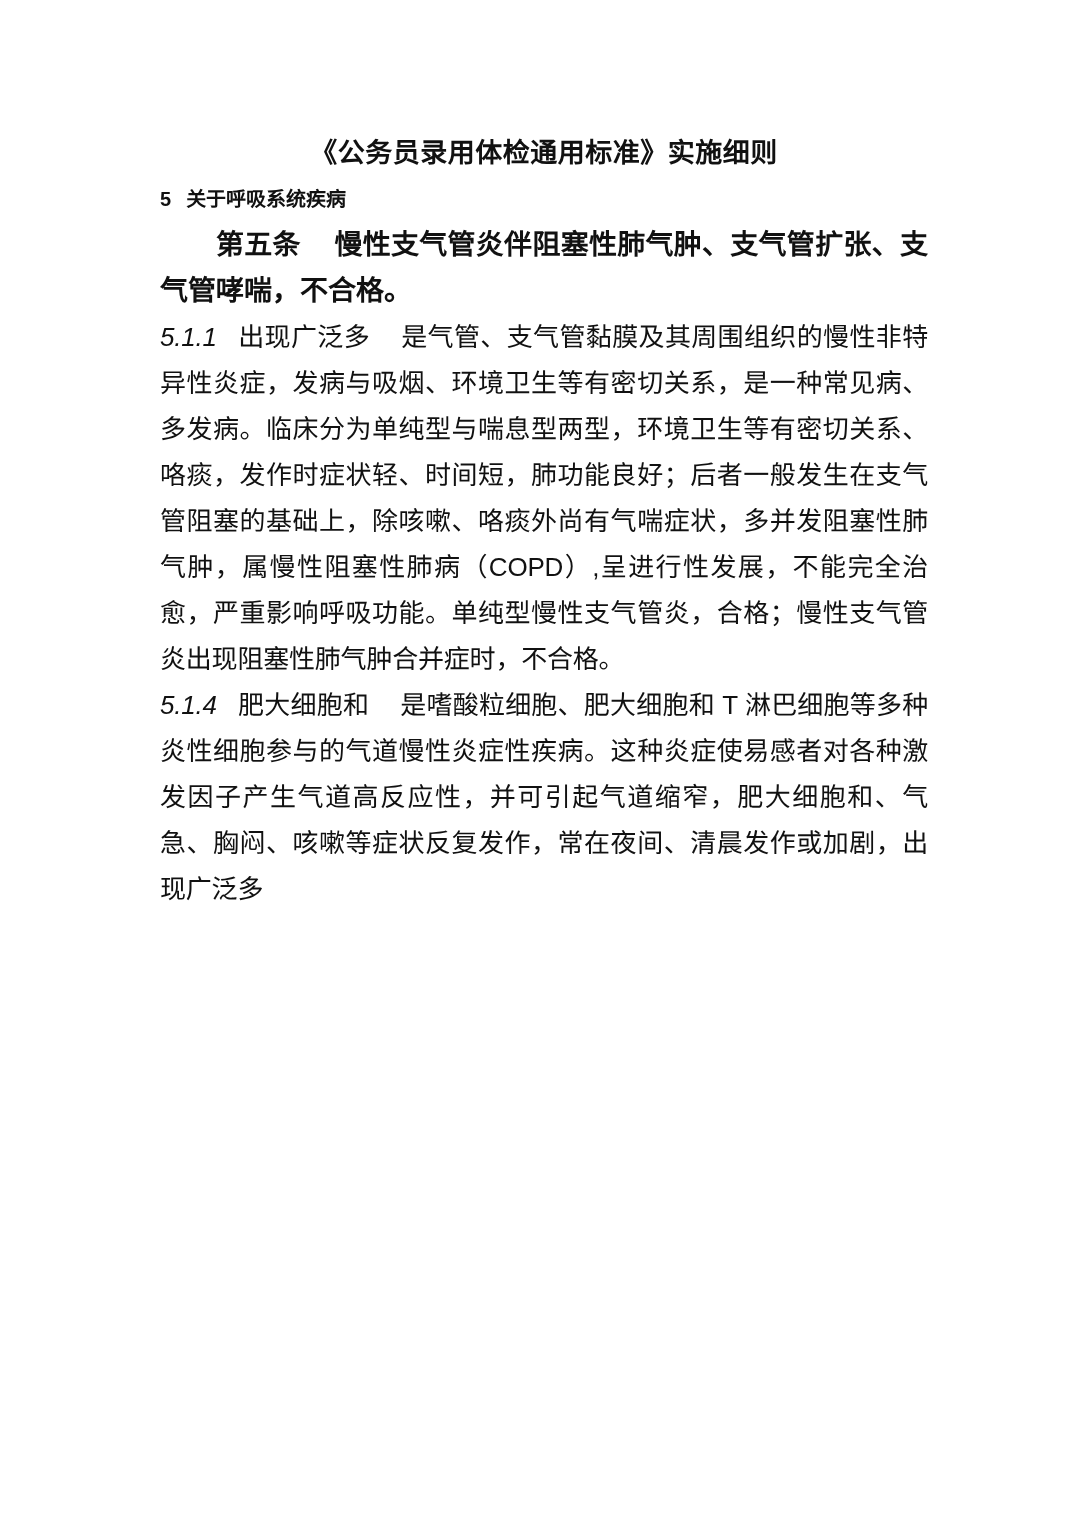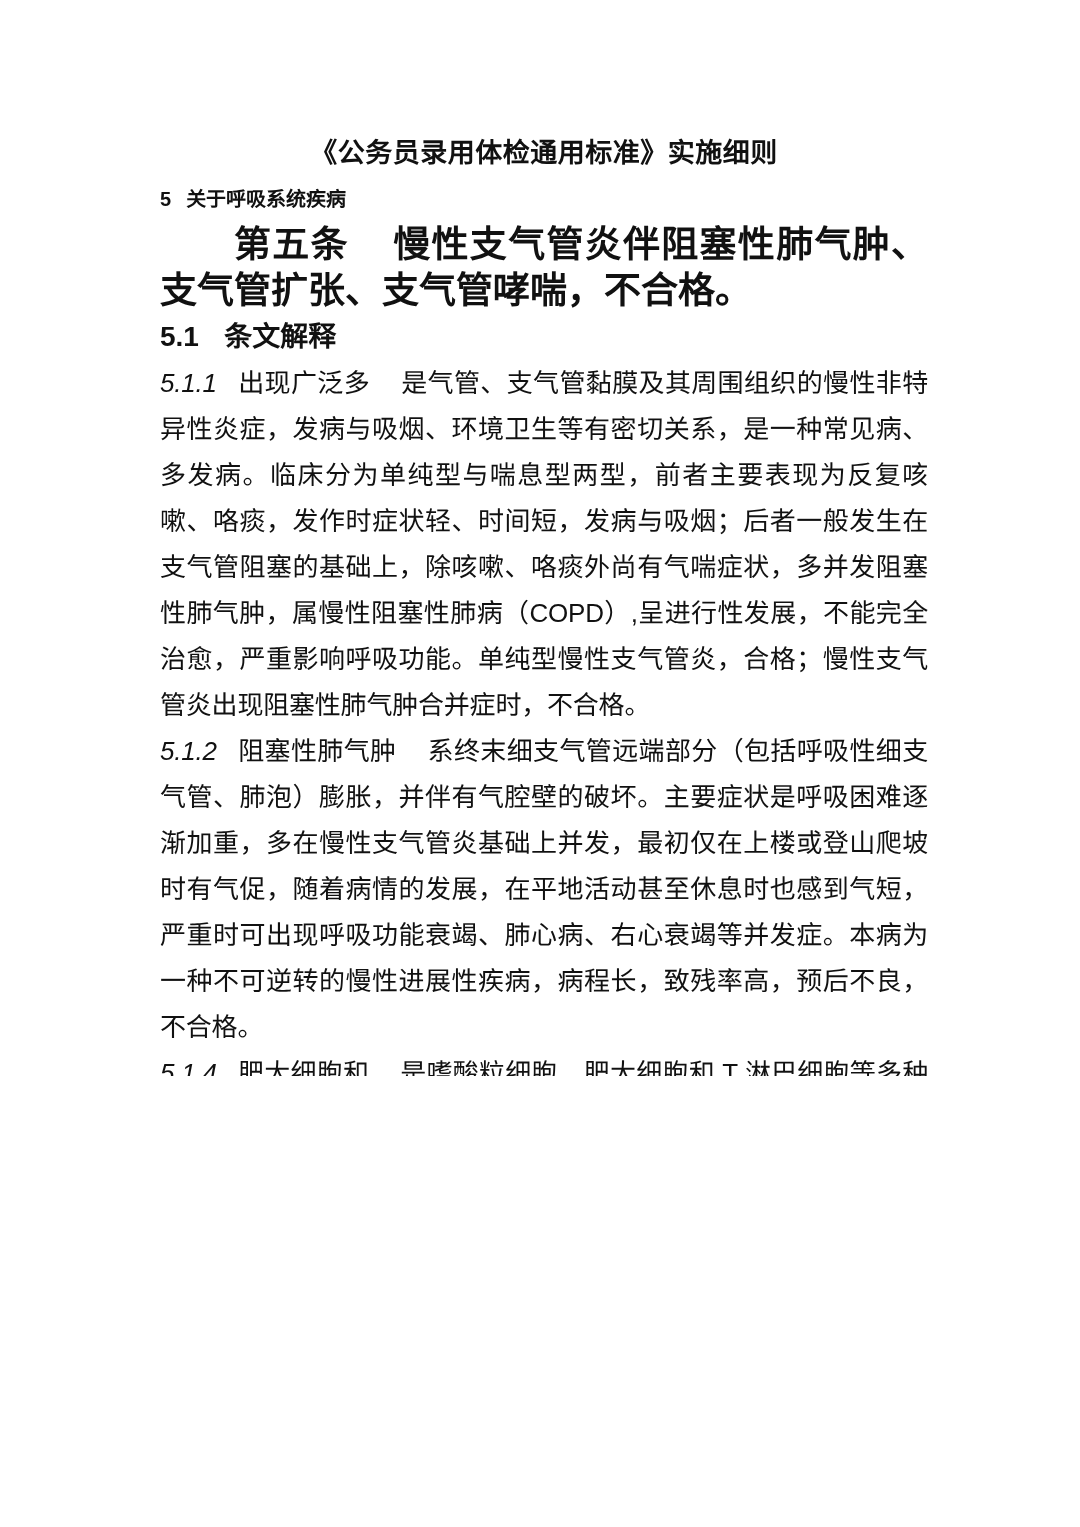--- a/index.html
+++ b/index.html
@@ -25,21 +25,21 @@
   }
   .sec-heading {
     margin: 0;
     font-size: 20px;
     font-weight: bold;
     line-height: 46px;
   }
   .sec-num { margin-right: 0.75em; }
   .article {
     margin: 0;
-    font-size: 37px;
+    font-size: 28px;
     font-weight: bold;
     line-height: 46px;
     text-indent: 2em;
     text-align: justify;
   }
   .art-label { margin-right: 1.2em; }
   .subsec-heading {
     margin: 0;
     font-size: 28px;
     font-weight: bold;
@@ -65,30 +65,24 @@
   <h1 class="doc-title">《公务员录用体检通用标准》实施细则</h1>
 
   <h2 class="sec-heading">
     <span class="sec-num">5</span><span>关于呼吸系统疾病</span>
   </h2>
 
   <p class="article">
     <span class="art-label">第五条</span><span>慢性支气管炎伴阻塞性肺气肿、支气管扩张、支气管哮喘，不合格。</span>
   </p>
 
-  <h3 class="subsec-heading">
-    <span class="sub-num">5.1</span><span>条文解释</span>
-  </h3>
 
   <p class="clause">
-    <span class="c-num">5.1.1</span><span class="c-term">出现广泛多</span><span>是气管、支气管黏膜及其周围组织的慢性非特异性炎症，发病与吸烟、环境卫生等有密切关系，是一种常见病、多发病。临床分为单纯型与喘息型两型，前者主要表现为反复咳嗽、咯痰，发作时症状轻、时间短，发病与吸烟；后者一般发生在支气管阻塞的基础上，除咳嗽、咯痰外尚有气喘症状，多并发阻塞性肺气肿，属慢性阻塞性肺病（COPD）,呈进行性发展，不能完全治愈，严重影响呼吸功能。单纯型慢性支气管炎，合格；慢性支气管炎出现阻塞性肺气肿合并症时，不合格。</span>
-  </p>
-
-  <p class="clause">
-    <span class="c-num">5.1.2</span><span class="c-term">阻塞性肺气肿</span><span>系终末细支气管远端部分（包括呼吸性细支气管、肺泡）膨胀，并伴有气腔壁的破坏。主要症状是呼吸困难逐渐加重，多在慢性支气管炎基础上并发，最初仅在上楼或登山爬坡时有气促，随着病情的发展，在平地活动甚至休息时也感到气短，严重时可出现呼吸功能衰竭、肺心病、右心衰竭等并发症。本病为一种不可逆转的慢性进展性疾病，病程长，致残率高，预后不良，不合格。</span>
+    <span class="c-num">5.1.1</span><span class="c-term">出现广泛多</span><span>是气管、支气管黏膜及其周围组织的慢性非特异性炎症，发病与吸烟、环境卫生等有密切关系，是一种常见病、多发病。临床分为单纯型与喘息型两型，环境卫生等有密切关系、咯痰，发作时症状轻、时间短，肺功能良好；后者一般发生在支气管阻塞的基础上，除咳嗽、咯痰外尚有气喘症状，多并发阻塞性肺气肿，属慢性阻塞性肺病（COPD）,呈进行性发展，不能完全治愈，严重影响呼吸功能。单纯型慢性支气管炎，合格；慢性支气管炎出现阻塞性肺气肿合并症时，不合格。</span>
   </p>
 
 
+
   <p class="clause">
-    <span class="c-num">5.1.4</span><span class="c-term">肥大细胞和</span><span>是嗜酸粒细胞、肥大细胞和 T 淋巴细胞等多种炎性细胞参与的气道慢性炎症性疾病。这种炎症使易感者对各种激发因子产生气道高反应性，并可引起气道缩窄，表现为喘息、气急、胸闷、咳嗽等症状反复发作，条文解释、清晨发作或加剧，出现广泛多</span>
+    <span class="c-num">5.1.4</span><span class="c-term">肥大细胞和</span><span>是嗜酸粒细胞、肥大细胞和 T 淋巴细胞等多种炎性细胞参与的气道慢性炎症性疾病。这种炎症使易感者对各种激发因子产生气道高反应性，并可引起气道缩窄，肥大细胞和、气急、胸闷、咳嗽等症状反复发作，常在夜间、清晨发作或加剧，出现广泛多</span>
   </p>
 
 </div>
 
 </body></html>

